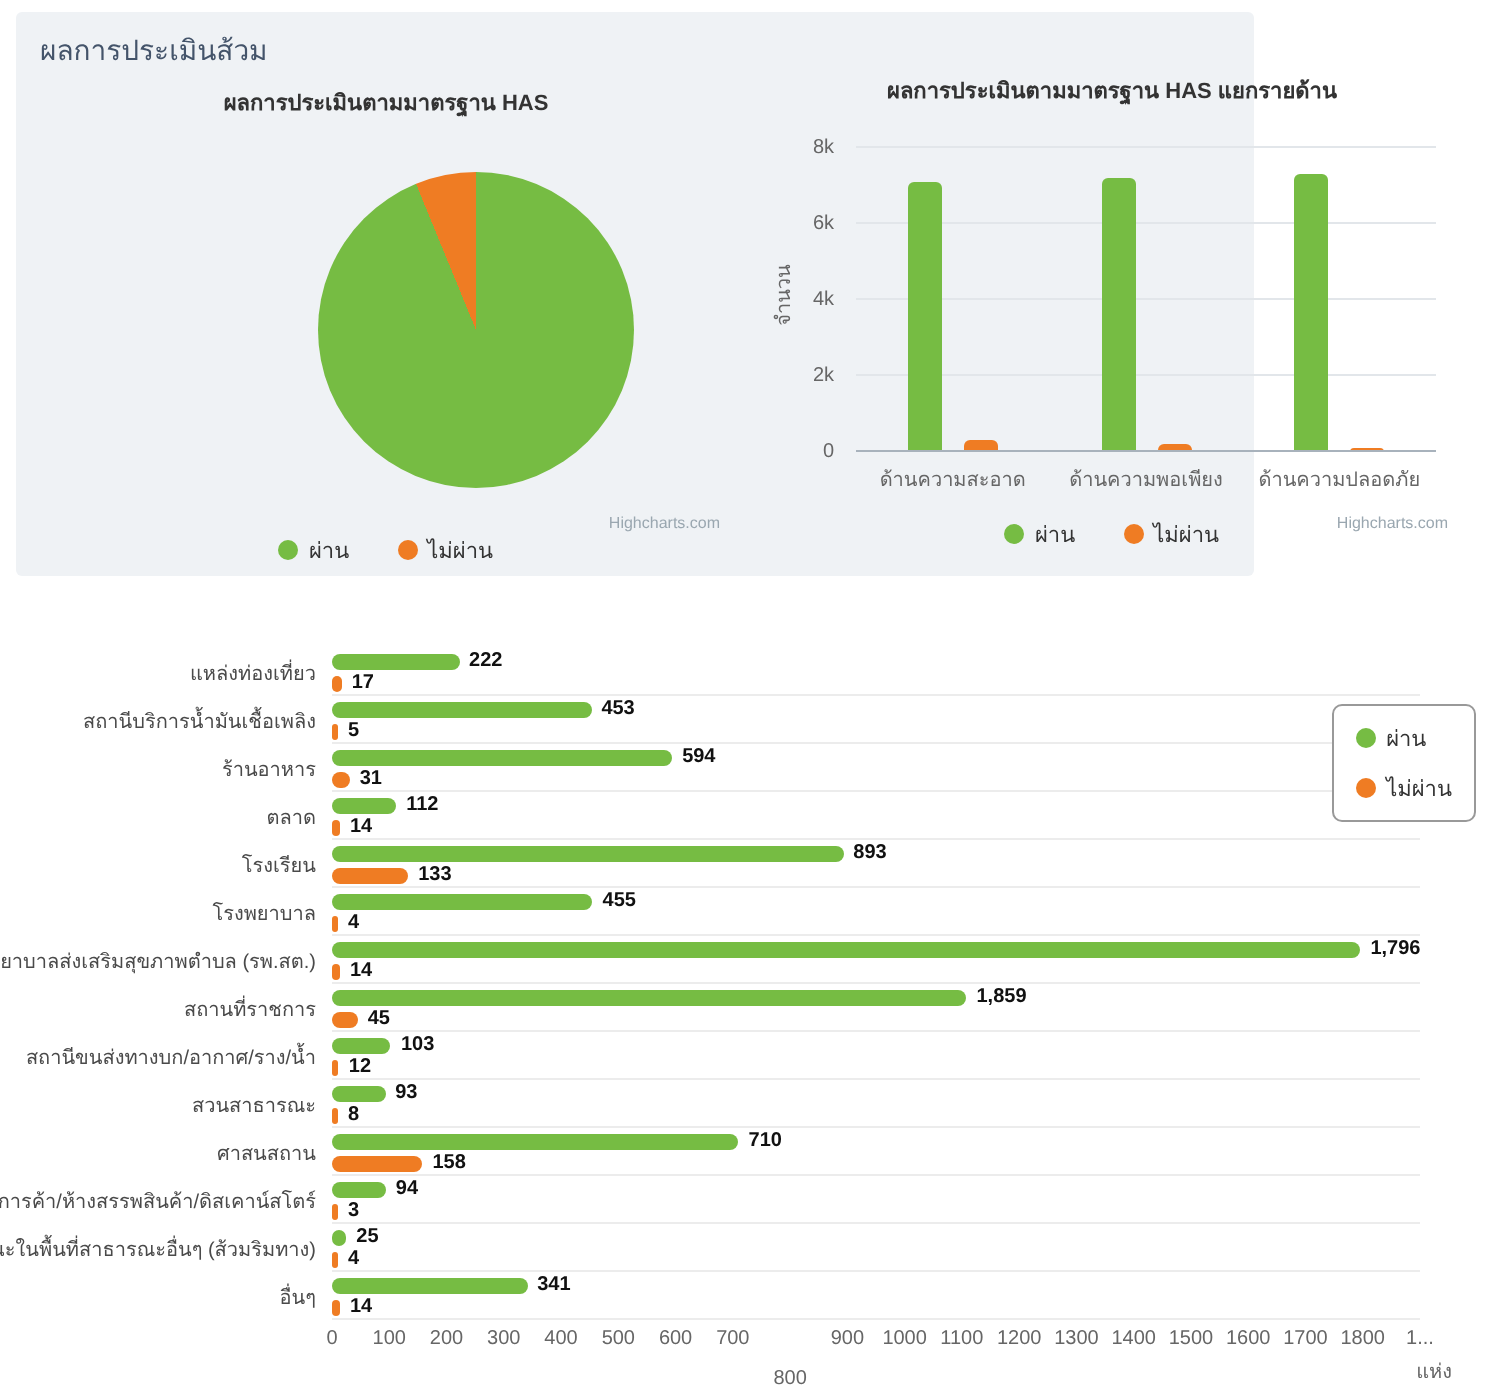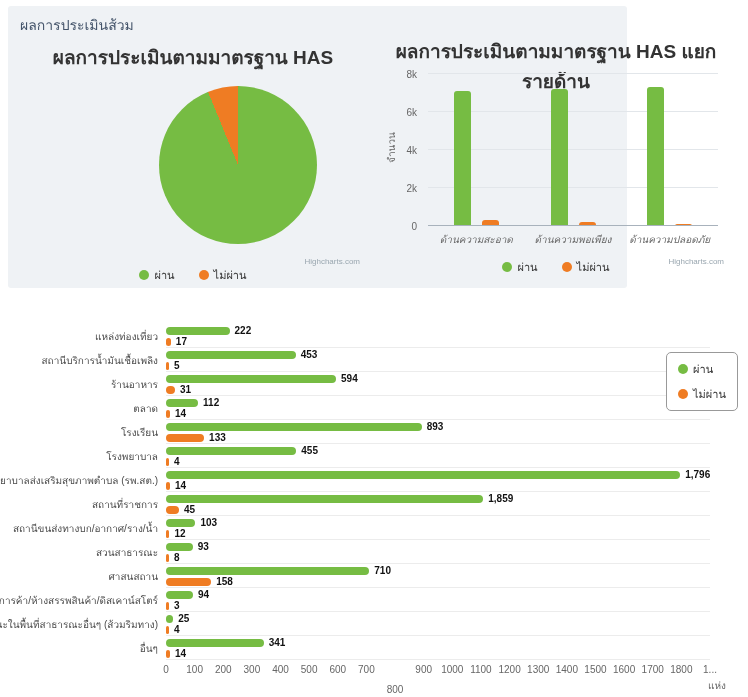--- a/index.html
+++ b/index.html
@@ -1,21 +1,21 @@
 <!DOCTYPE html>
 <html style="--pass: #76bc43; --fail: #ef7c23;"><head>
 <meta charset="utf-8">
 <style>
   html,body{margin:0;padding:0;background:#fff;}
   .page{position:relative;width:748px;height:697px;background:#fff;overflow:hidden;
         font-family:"Liberation Sans","DejaVu Sans",sans-serif;}
   
   .panel{position:absolute;left:8px;top:6px;width:619px;height:282px;background:#eff2f5;border-radius:3px;}
   .page-title{position:absolute;left:12px;top:8px;font-size:14px;color:#44546a;}
-  .chart-title{text-align:center;font-size:19px;font-weight:bold;color:#333;}
+  .chart-title{text-align:center;font-size:11px;font-weight:bold;color:#333;}
   .credits{position:absolute;right:8px;bottom:20px;font-size:8px;color:#9aa7b0;text-decoration:none;}
   .legend-row{position:absolute;left:0;right:0;display:flex;justify-content:center;gap:24px;}
   .legend-item{display:flex;align-items:center;gap:5px;font-size:11px;color:#333;cursor:pointer;}
   .dot{width:10px;height:10px;border-radius:50%;flex:0 0 auto;}
   .dot.pass{background:var(--pass);}
   .dot.fail{background:var(--fail);}
   
   .pie-card{position:absolute;left:10px;top:28px;width:350px;height:252px;}
   .pie-card .chart-title{margin-top:8px;}
   .pie{position:absolute;left:calc(50% - 34px);top:52px;width:158px;height:158px;border-radius:50%;}
@@ -28,21 +28,21 @@
   .gridline.axisline{background:#a8b2bc;z-index:2;}
   .yticks{position:absolute;left:0;top:46px;width:44px;height:152px;}
   .ytick{position:absolute;right:7px;transform:translateY(50%);font-size:10px;color:#666;}
   .y-title{position:absolute;left:-4px;top:112px;transform:rotate(-90deg);transform-origin:center;
            font-size:10px;color:#666;}
   .colgroup{position:absolute;bottom:0;width:60px;height:100%;display:flex;align-items:flex-end;
             justify-content:center;gap:11px;z-index:1;}
   .cbar{width:17px;border-radius:3px 3px 0 0;}
   .cbar.pass{background:var(--pass);}
   .cbar.fail{background:var(--fail);}
-  .colcats{position:absolute;left:48px;top:204px;width:290px;height:14px;font-style:italic;}
+  .colcats{position:absolute;left:48px;top:204px;width:290px;height:14px;}
   .xcat{position:absolute;top:0;width:140px;text-align:center;font-size:10px;color:#666;}
   .col-card .legend-row{top:230px;}
   
   .bottom{position:absolute;left:8px;top:298px;width:732px;height:396px;}
   .bottom .chart-title{margin-top:0;}
   .rows{position:absolute;left:0;top:26px;width:732px;}
   .hrow{display:flex;height:24px;}
   .rowlabel{width:158px;padding-right:8px;box-sizing:border-box;display:flex;align-items:center;
             justify-content:flex-end;font-size:10px;color:#4a4a4a;white-space:nowrap;}
   .rowbars{flex:1;position:relative;margin-right:30px;border-bottom:1px solid #ececec;padding:1px 0;}

